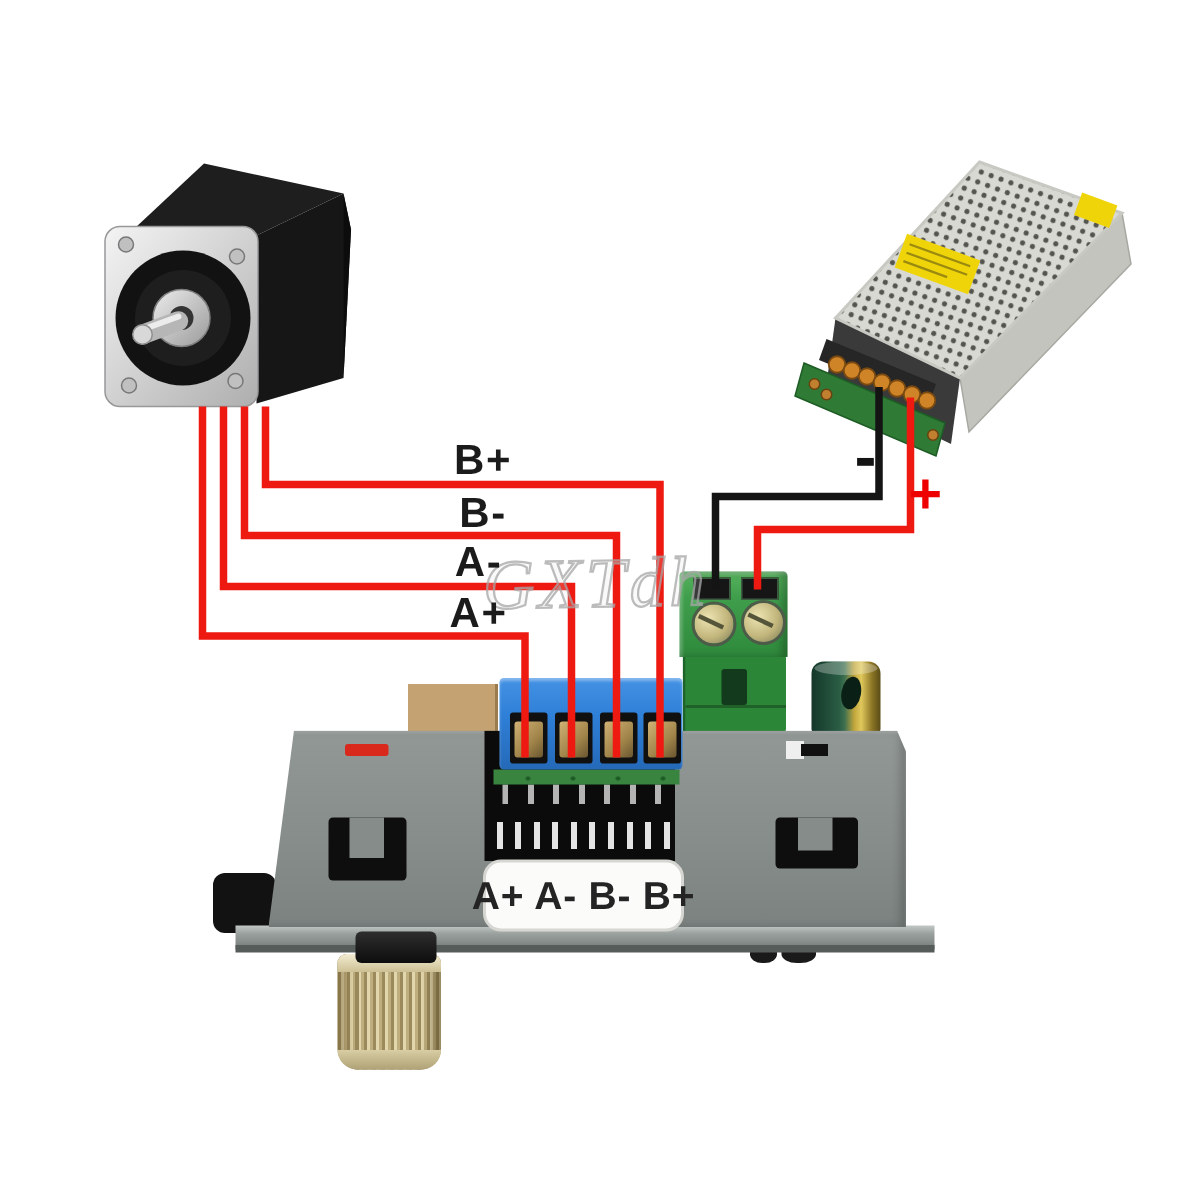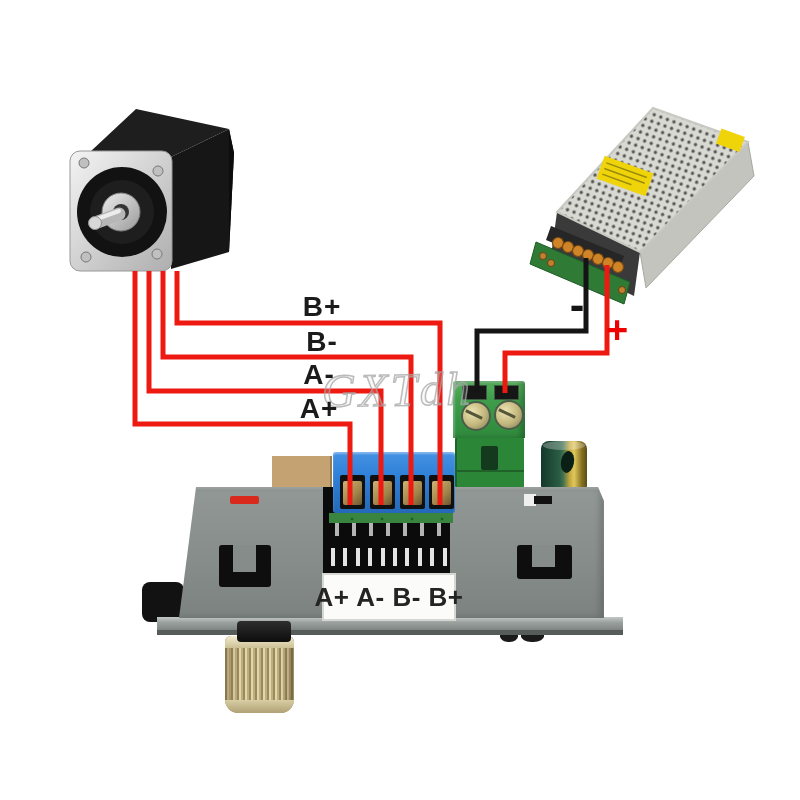--- a/index.html
+++ b/index.html
@@ -67,21 +67,21 @@
              background-size:30px 8px;background-position:8px 2px;}
 
   .blue-block{left:333px;top:452px;width:122px;height:61px;z-index:15;border-radius:3px;
               background:linear-gradient(180deg,#4492e4,#2f80d8 40%,#2569b8);
               box-shadow:inset 0 2px 2px rgba(255,255,255,0.35);}
   .bt-hole{position:absolute;top:23px;width:25px;height:34px;background:#101010;border-radius:2px;}
   .bt-screw{position:absolute;left:3px;top:6px;width:19px;height:24px;border-radius:2px;
             background:linear-gradient(135deg,#d2b275,#a08449 60%,#6a5630);}
 
   .board-label{left:322px;top:573px;width:130px;height:44px;background:#fbfbfa;
-               border:2px solid #d6d6d2;border-radius:0;z-index:16;
+               border:2px solid #d6d6d2;border-radius:12px;z-index:16;
                display:flex;align-items:center;justify-content:center;
                font-size:26px;font-weight:700;color:#242424;letter-spacing:0.5px;white-space:nowrap;}
 
   .base-plate{left:157px;top:617px;width:466px;height:16px;z-index:9;
               background:linear-gradient(180deg,#c2c8c6,#9aa09e 35%,#868c8a 70%,#6e7472);}
   .base-edge{left:157px;top:630px;width:466px;height:5px;background:#565c5a;z-index:9;}
   .foot{position:absolute;background:#1a1a1a;border-radius:45%;z-index:8;}
   .knob-left{left:142px;top:582px;width:42px;height:40px;background:#121212;border-radius:8px;z-index:8;}
   .nut{left:237px;top:621px;width:54px;height:21px;border-radius:4px;z-index:12;
        background:linear-gradient(180deg,#2e2e2e,#0d0d0d);}

